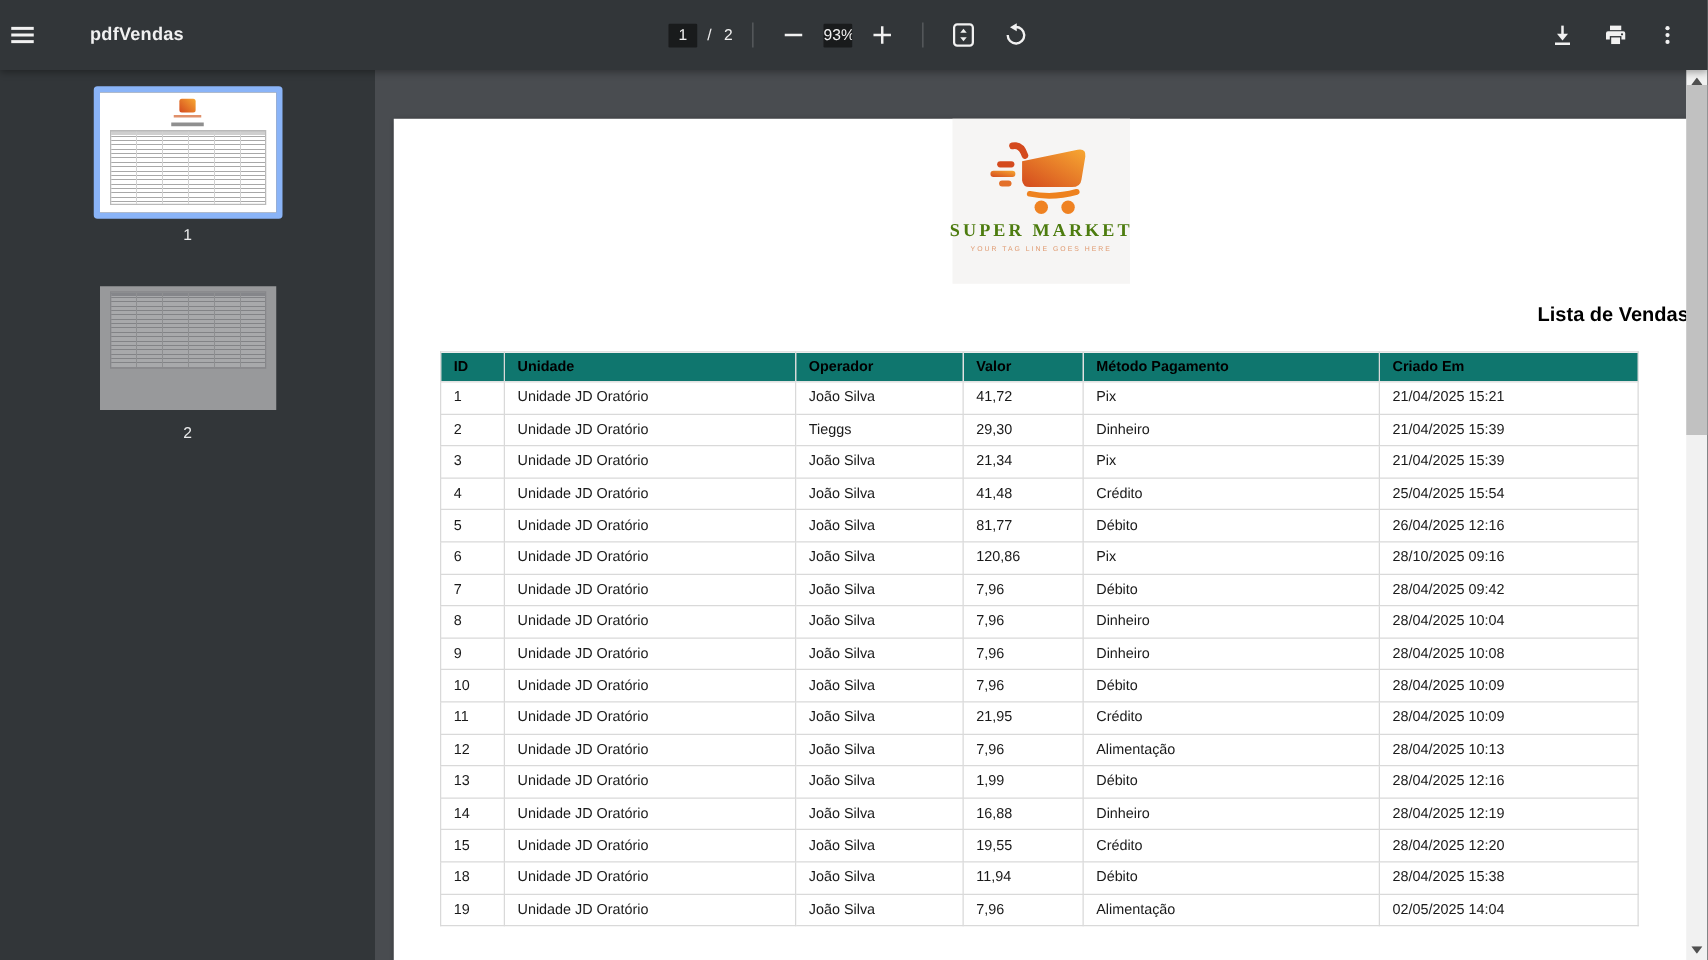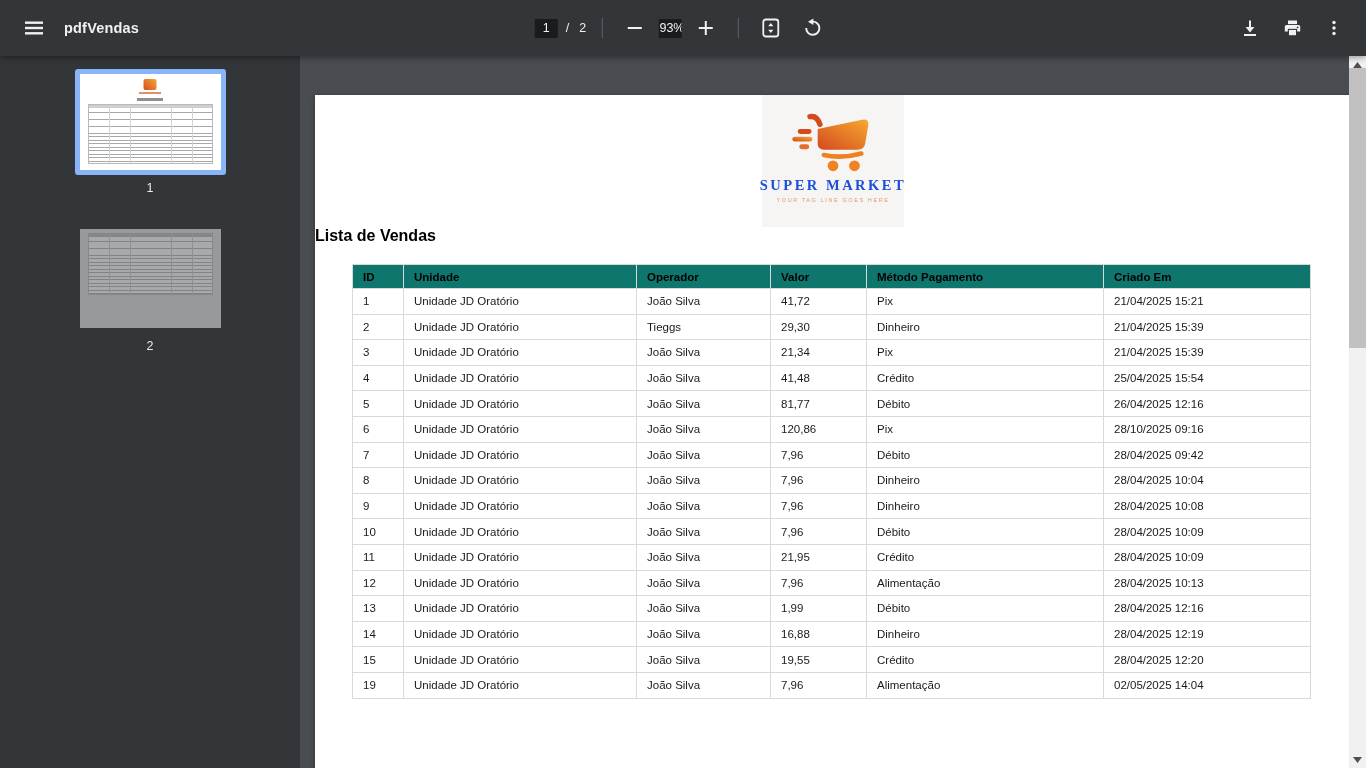--- a/index.html
+++ b/index.html
@@ -3,21 +3,21 @@
 <meta charset="utf-8">
 <style>
   * { margin:0; padding:0; box-sizing:border-box; }
   html,body { width:1366px; height:768px; overflow:hidden;
     font-family:"Liberation Sans","DejaVu Sans",sans-serif; background:#323639; }
 
   
   .toolbar { position:relative; height:56px; background:#323639; color:#f1f1f1;
     display:flex; align-items:center; z-index:10;
     box-shadow:0 2px 6px rgba(0,0,0,.35); }
-  .tb-left { display:flex; align-items:center; gap:12px; padding-left:16px; }
+  .tb-left { display:flex; align-items:center; gap:36px; }
   .icon-btn { width:36px; height:36px; border:none; background:transparent; cursor:pointer;
     display:flex; align-items:center; justify-content:center; border-radius:50%; }
   .doc-title { font-size:14.5px; font-weight:700; color:#f1f1f1; letter-spacing:.2px; }
   .tb-center { position:absolute; left:50%; top:0; transform:translateX(-50%); height:56px;
     display:flex; align-items:center; gap:6px; }
   .num-input { background:#191b1c; border:none; color:#f1f1f1; text-align:center;
     font-size:12.5px; font-family:inherit; height:19px; border-radius:1px; }
   .page-input { width:23px; }
   .zoom-input { width:23px; }
   .page-of { font-size:12.5px; color:#f1f1f1; padding:0 2px; }
@@ -58,26 +58,26 @@
     text-align:center; }
 
   
   .viewer { flex:1; background:#494c50; height:100%; overflow:hidden; position:relative; }
   .pdf-page { width:1036px; margin:6px auto 0; background:#fff; height:1400px;
     box-shadow:0 1px 4px rgba(0,0,0,.4); position:relative; }
 
   .logo-box { width:142px; height:132px; background:#f6f5f4; margin:39px auto 0;
     display:flex; flex-direction:column; align-items:center; padding-top:14px; }
   .brand-name { font-family:"Liberation Serif","DejaVu Serif",serif; font-weight:700;
-    font-size:14.5px; letter-spacing:2.5px; color:#1d4ed8; margin-top:2px; white-space:nowrap; }
+    font-size:14.5px; letter-spacing:2.5px; color:#4d7c0f; margin-top:2px; white-space:nowrap; }
   .brand-tagline { font-size:5.5px; letter-spacing:1.6px; color:#e09a70; margin-top:3px;
     white-space:nowrap; }
 
-  .doc-heading { text-align:left; font-size:16px; font-weight:700; color:#000;
-    }
+  .doc-heading { text-align:right; font-size:16px; font-weight:700; color:#000;
+    margin-top:17px; }
 
   .sales-table { border-collapse:collapse; margin:19px 0 0 37px; table-layout:fixed;
     width:958px; font-size:11.5px; color:#1a1a1a; }
   .sales-table th, .sales-table td { border:1px solid #d9d9d9; text-align:left;
     padding:0 4px 0 10px; overflow:hidden; white-space:nowrap; }
   .sales-table th { background:#0f766e; font-weight:700; height:24px; color:#000; }
   .sales-table td { height:25.6px; background:#fff; }
 
   
   .scrollbar { position:absolute; right:0; top:0; width:17px; height:712px; background:#f1f1f1; }
@@ -367,20 +367,28 @@
             </tr>
             <tr>
               <td>15</td>
               <td>Unidade JD Oratório</td>
               <td>João Silva</td>
               <td>19,55</td>
               <td>Crédito</td>
               <td>28/04/2025 12:20</td>
             </tr>
             <tr>
+              <td>18</td>
+              <td>Unidade JD Oratório</td>
+              <td>João Silva</td>
+              <td>11,94</td>
+              <td>Débito</td>
+              <td>28/04/2025 15:38</td>
+            </tr>
+            <tr>
               <td>19</td>
               <td>Unidade JD Oratório</td>
               <td>João Silva</td>
               <td>7,96</td>
               <td>Alimentação</td>
               <td>02/05/2025 14:04</td>
             </tr>
           </tbody>
       </table>
 

